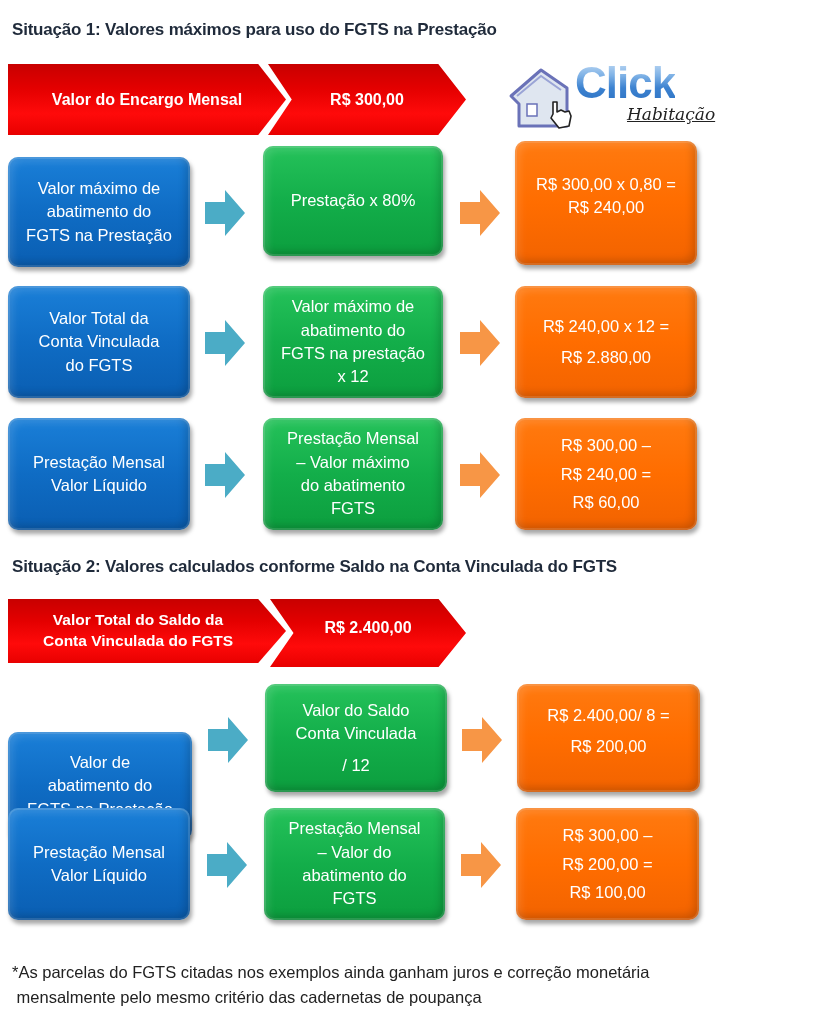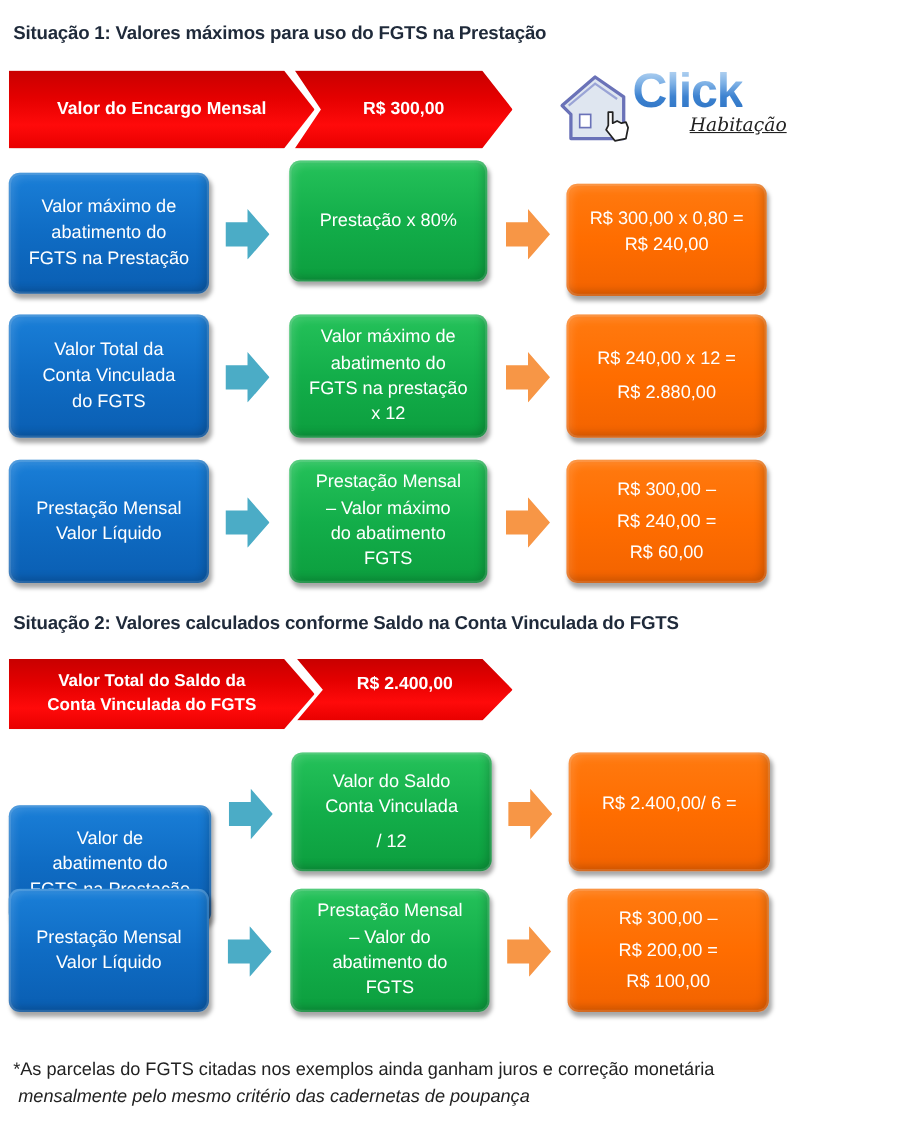--- a/index.html
+++ b/index.html
@@ -93,21 +93,21 @@
 <div class="box box-green" style="left:263px; top:146px; width:180px; height:110px;">
   <div>
     <span class="line">Prestação x 80%</span>
   </div>
 </div>
 <div class="arrow" style="left:460px; top:190px;">
   <svg viewBox="0 0 40 46">
       <path d="M0 12 L20 12 L20 0 L40 23 L20 46 L20 34 L0 34 Z" fill="#f79646"></path>
     </svg>
 </div>
-<div class="box box-orange" style="left:515px; top:167px; width:182px; height:102px;">
+<div class="box box-orange" style="left:515px; top:141px; width:182px; height:124px;">
   <div style="margin-top:-14px;">
     <span class="line">R$ 300,00 x 0,80 =</span>
     <span class="line">R$ 240,00</span>
   </div>
 </div>
 
 <div class="box box-blue" style="left:8px; top:286px; width:182px; height:112px;">
   <div>
     <span class="line">Valor Total da</span>
     <span class="line">Conta Vinculada</span>
@@ -172,21 +172,21 @@
 </div>
 
 <div class="section-title" style="top:557px;">Situação 2: Valores calculados conforme Saldo na Conta Vinculada do FGTS</div>
 
 <div class="chev chev-first" style="left:8px; top:599px; width:278px; height:64px; font-size:15.5px;">
   <div style="margin-right:18px;">
     <span>Valor Total do Saldo da</span>
     <span>Conta Vinculada do FGTS</span>
   </div>
 </div>
-<div class="chev chev-next" style="left:270px; top:599px; width:196px; height:56px; font-size:16px;">
+<div class="chev chev-next" style="left:270px; top:599px; width:196px; height:68px; font-size:16px;">
   <span style="margin-top:-10px;">R$ 2.400,00</span>
 </div>
 
 <div class="box box-blue" style="left:8px; top:684px; width:184px; height:108px;margin-top:48px;">
   <div>
     <span class="line">Valor de</span>
     <span class="line">abatimento do</span>
     <span class="line">FGTS na Prestação</span>
   </div>
 </div>
@@ -202,21 +202,22 @@
     <span class="line" style="margin-top:8px;">/ 12</span>
   </div>
 </div>
 <div class="arrow" style="left:462px; top:717px;">
   <svg viewBox="0 0 40 46">
       <path d="M0 12 L20 12 L20 0 L40 23 L20 46 L20 34 L0 34 Z" fill="#f79646"></path>
     </svg>
 </div>
 <div class="box box-orange" style="left:517px; top:684px; width:183px; height:108px;">
   <div style="line-height:1.9; margin-top:-14px;">
-    <span class="line">R$ 2.400,00/ 6 =</span>
+    <span class="line">R$ 2.400,00/ 8 =</span>
+    <span class="line">R$ 200,00</span>
   </div>
 </div>
 
 <div class="box box-blue" style="left:8px; top:808px; width:182px; height:112px;">
   <div>
     <span class="line">Prestação Mensal</span>
     <span class="line">Valor Líquido</span>
   </div>
 </div>
 <div class="arrow" style="left:207px; top:842px;">
@@ -239,13 +240,13 @@
 </div>
 <div class="box box-orange" style="left:516px; top:808px; width:183px; height:112px;">
   <div style="line-height:1.75;">
     <span class="line">R$ 300,00 –</span>
     <span class="line">R$ 200,00 =</span>
     <span class="line">R$ 100,00</span>
   </div>
 </div>
 
 <div class="footnote" style="top:961px;">*As parcelas do FGTS citadas nos exemplos ainda ganham juros e correção monetária</div>
-<div class="footnote" style="top:986px; white-space:pre;font-style:italic;"> mensalmente pelo mesmo critério das cadernetas de poupança</div>
+<div class="footnote" style="top:986px; white-space:pre;"> mensalmente pelo mesmo critério das cadernetas de poupança</div>
 
 </body></html>

